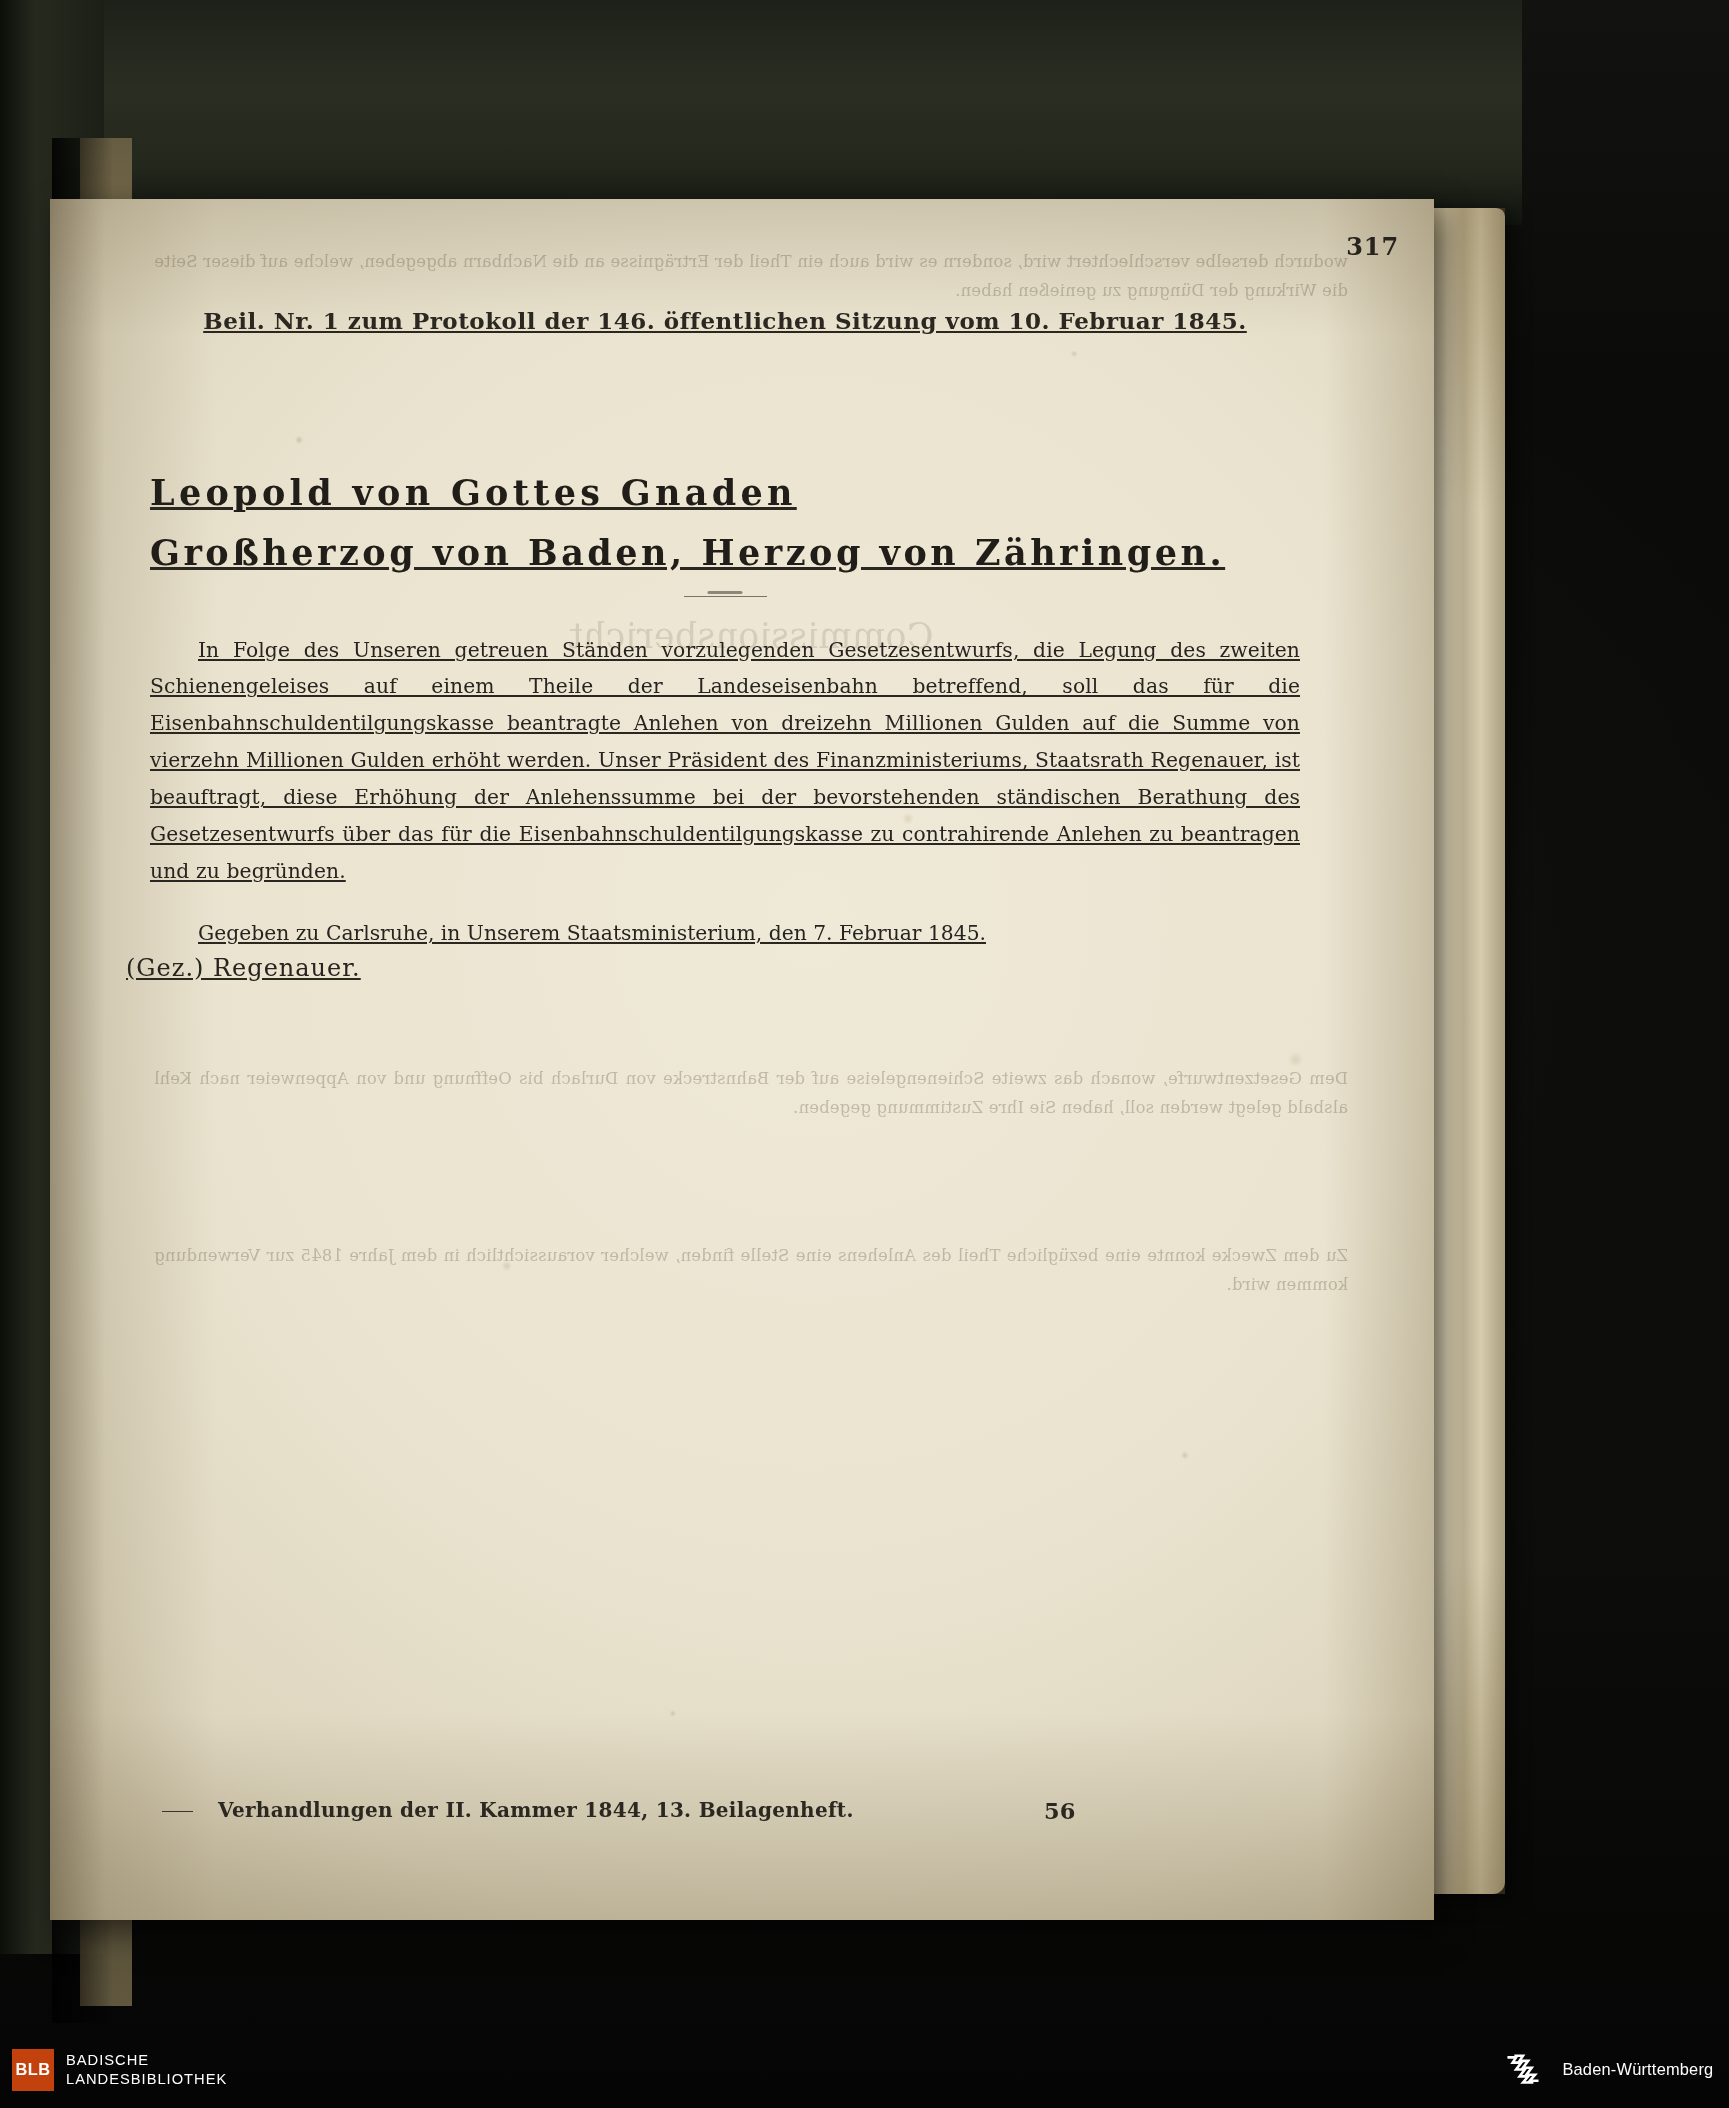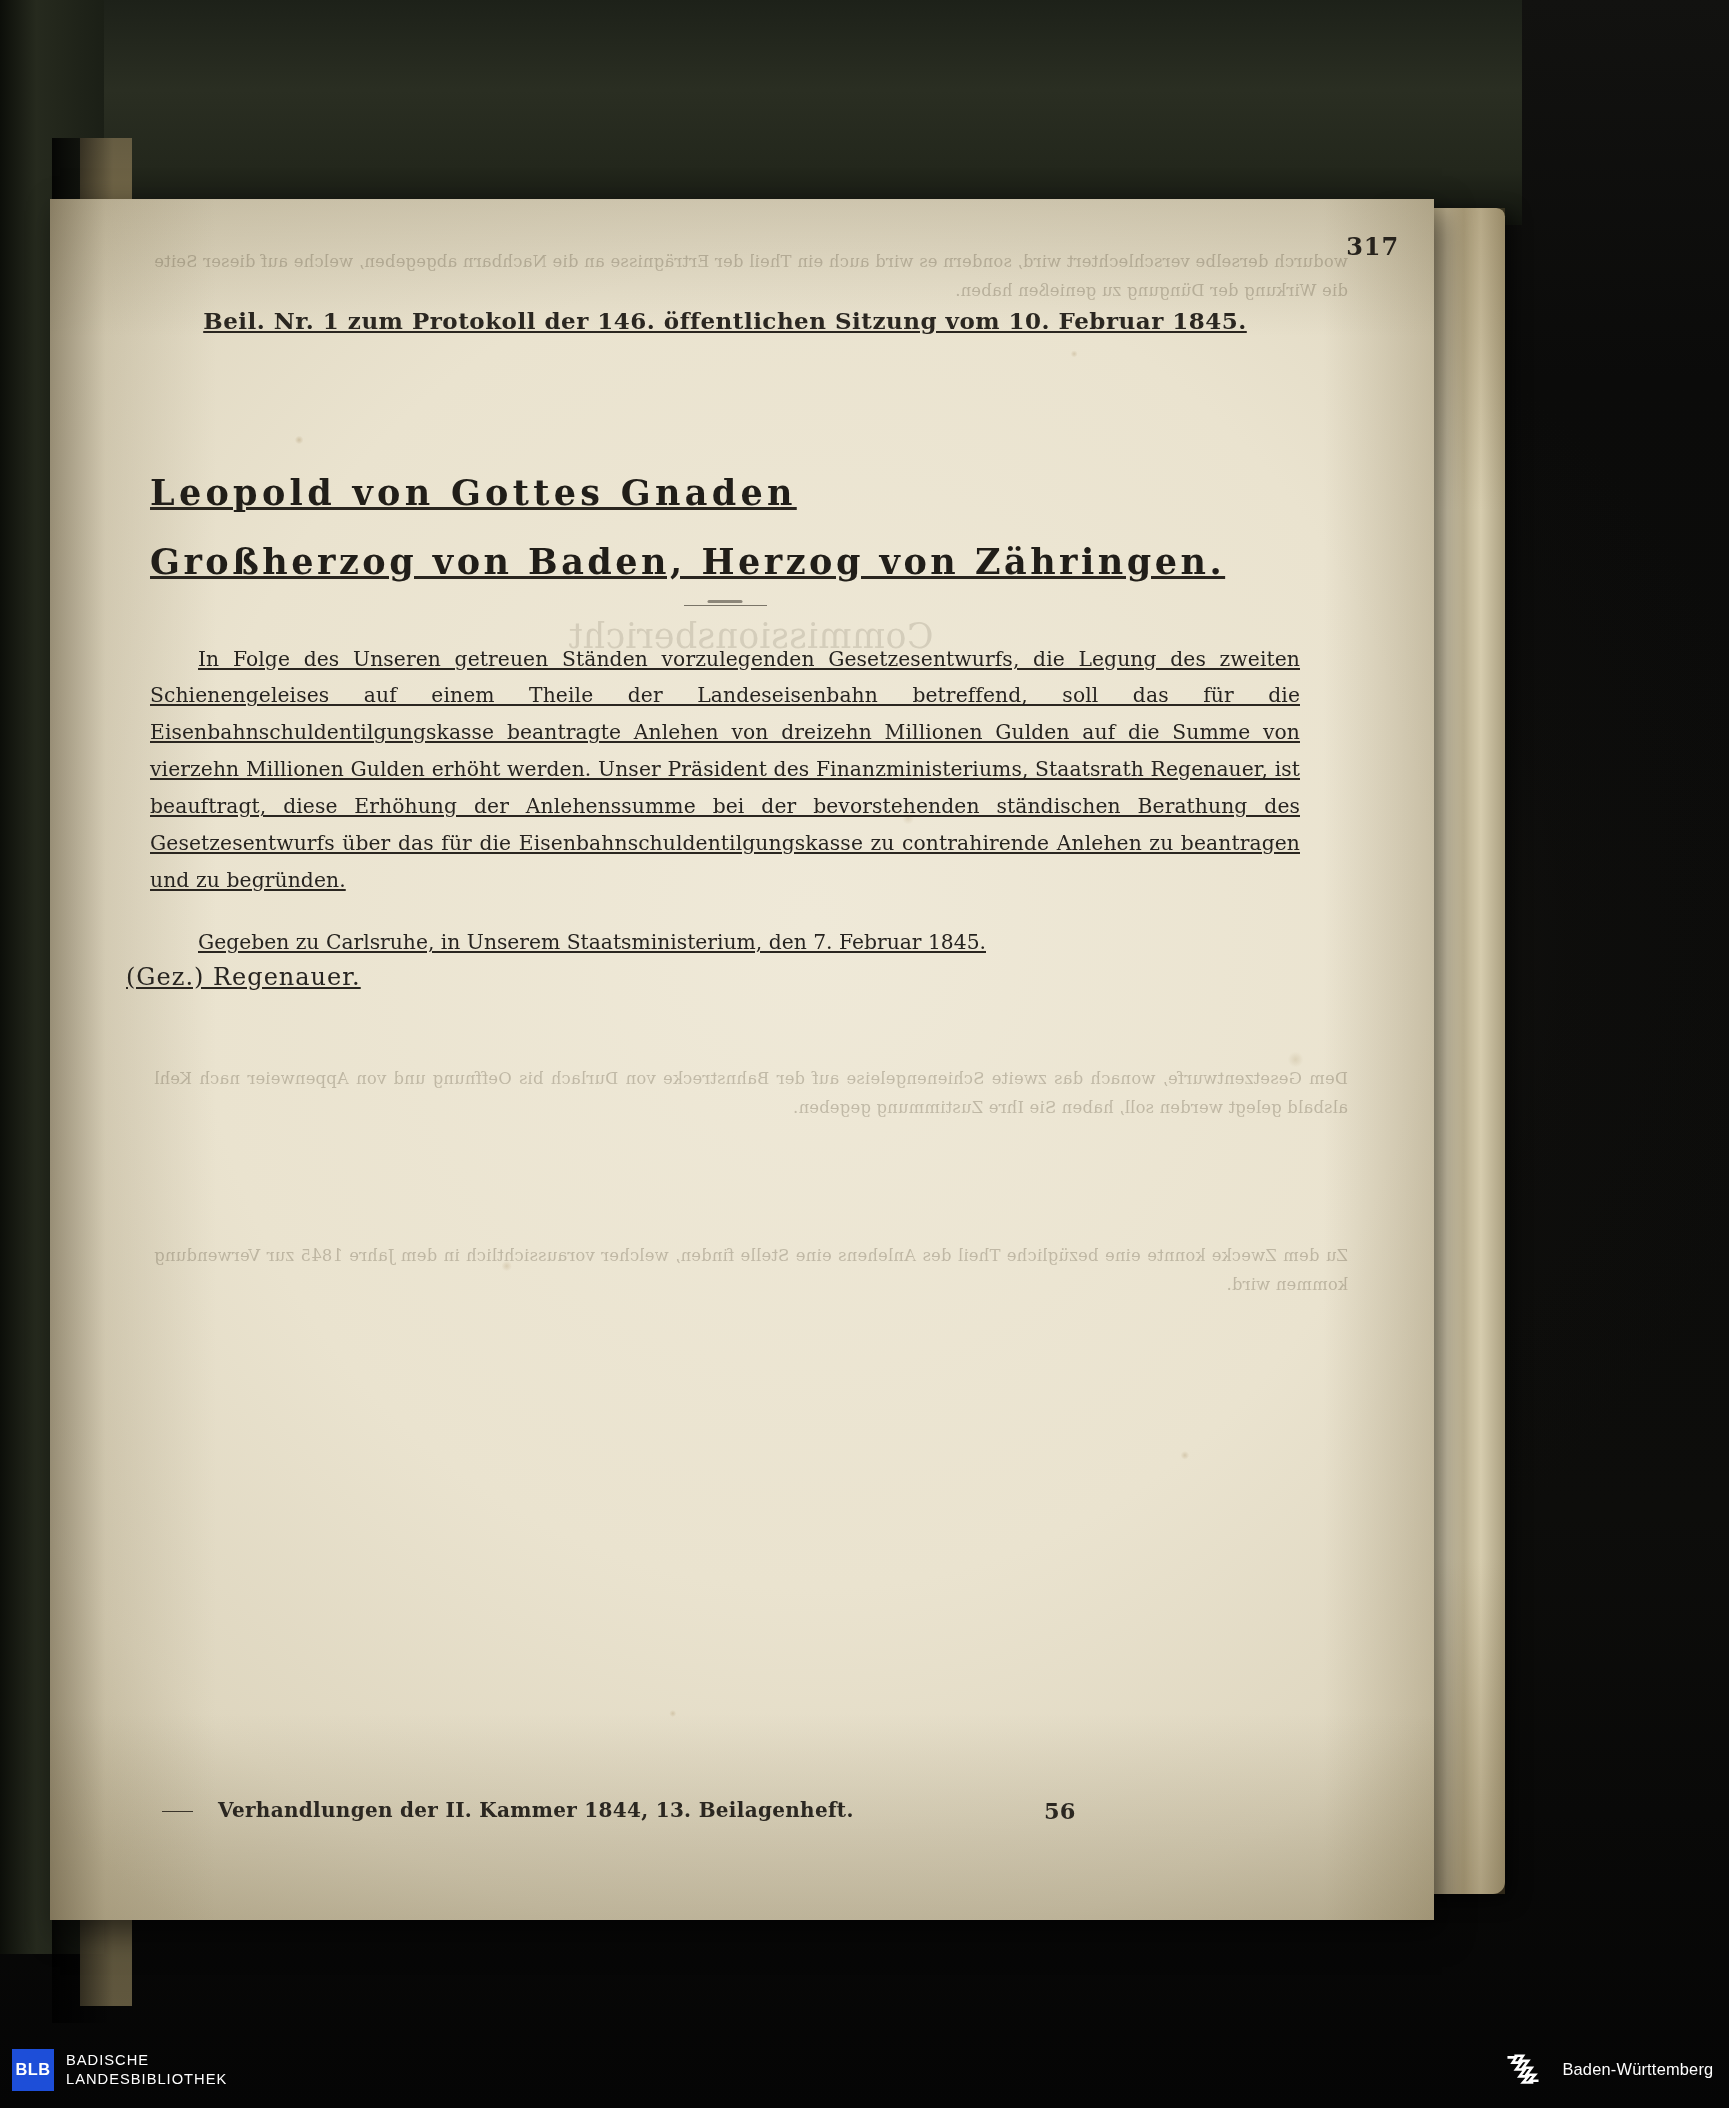--- a/index.html
+++ b/index.html
@@ -185,21 +185,21 @@
   .title-1 {
     font-size: 35px;
     font-weight: bold;
     letter-spacing: 4.3px;
     color: #211e19;
   }
   .title-2 {
     font-size: 35px;
     font-weight: bold;
     letter-spacing: 3.5px;
-    margin-top: 28px;
+    margin-top: 19px;
     color: #211e19;
   }
   .title-rule {
     margin: 22.5px auto 0 auto;
     width: 83px;
     height: 0;
     border-top: 1.7px solid rgba(45,40,32,0.6);
     position: relative;
   }
   .title-rule::before {
@@ -303,21 +303,21 @@
     position: absolute;
     left: 12px;
     bottom: 17.3px;
     display: flex;
     align-items: center;
     gap: 12px;
   }
   .blb-mark {
     width: 42px;
     height: 42px;
-    background: #1d4ed8;
+    background: #c2410c;
     color: #ffffff;
     font-family: "Liberation Sans", sans-serif;
     font-weight: bold;
     font-size: 16.4px;
     display: flex;
     align-items: center;
     justify-content: center;
     letter-spacing: 0.4px;
   }
   .blb-text {

